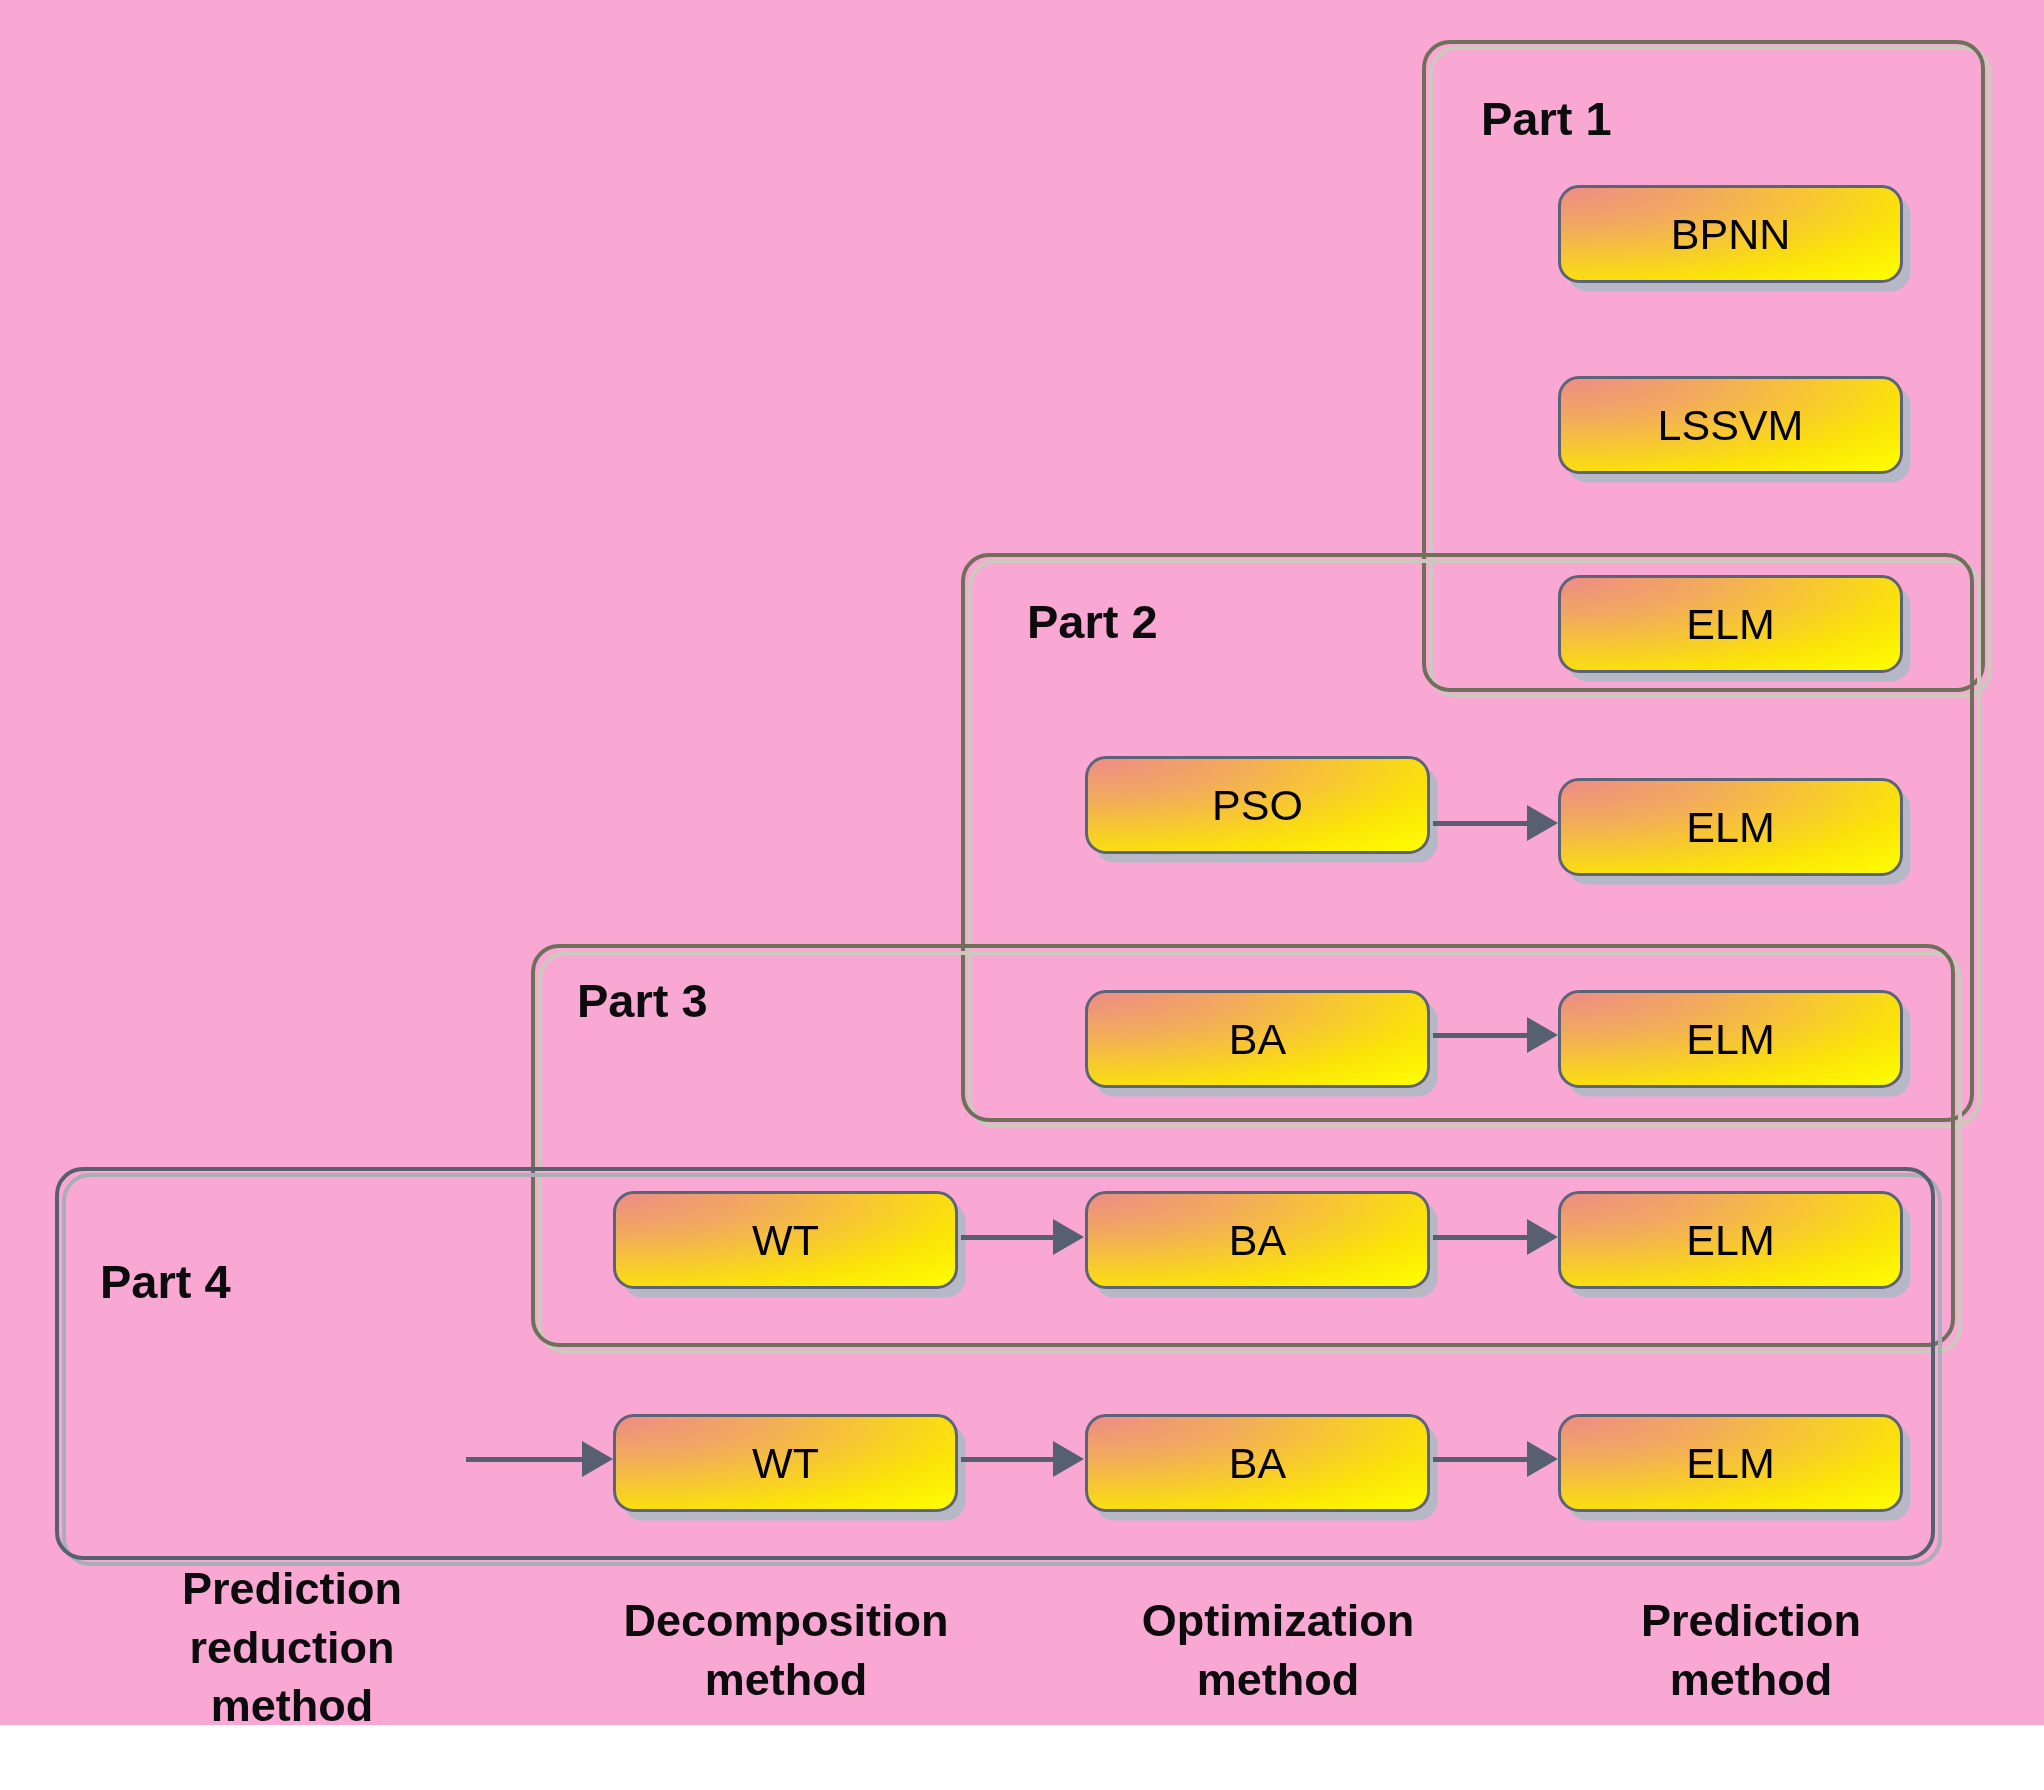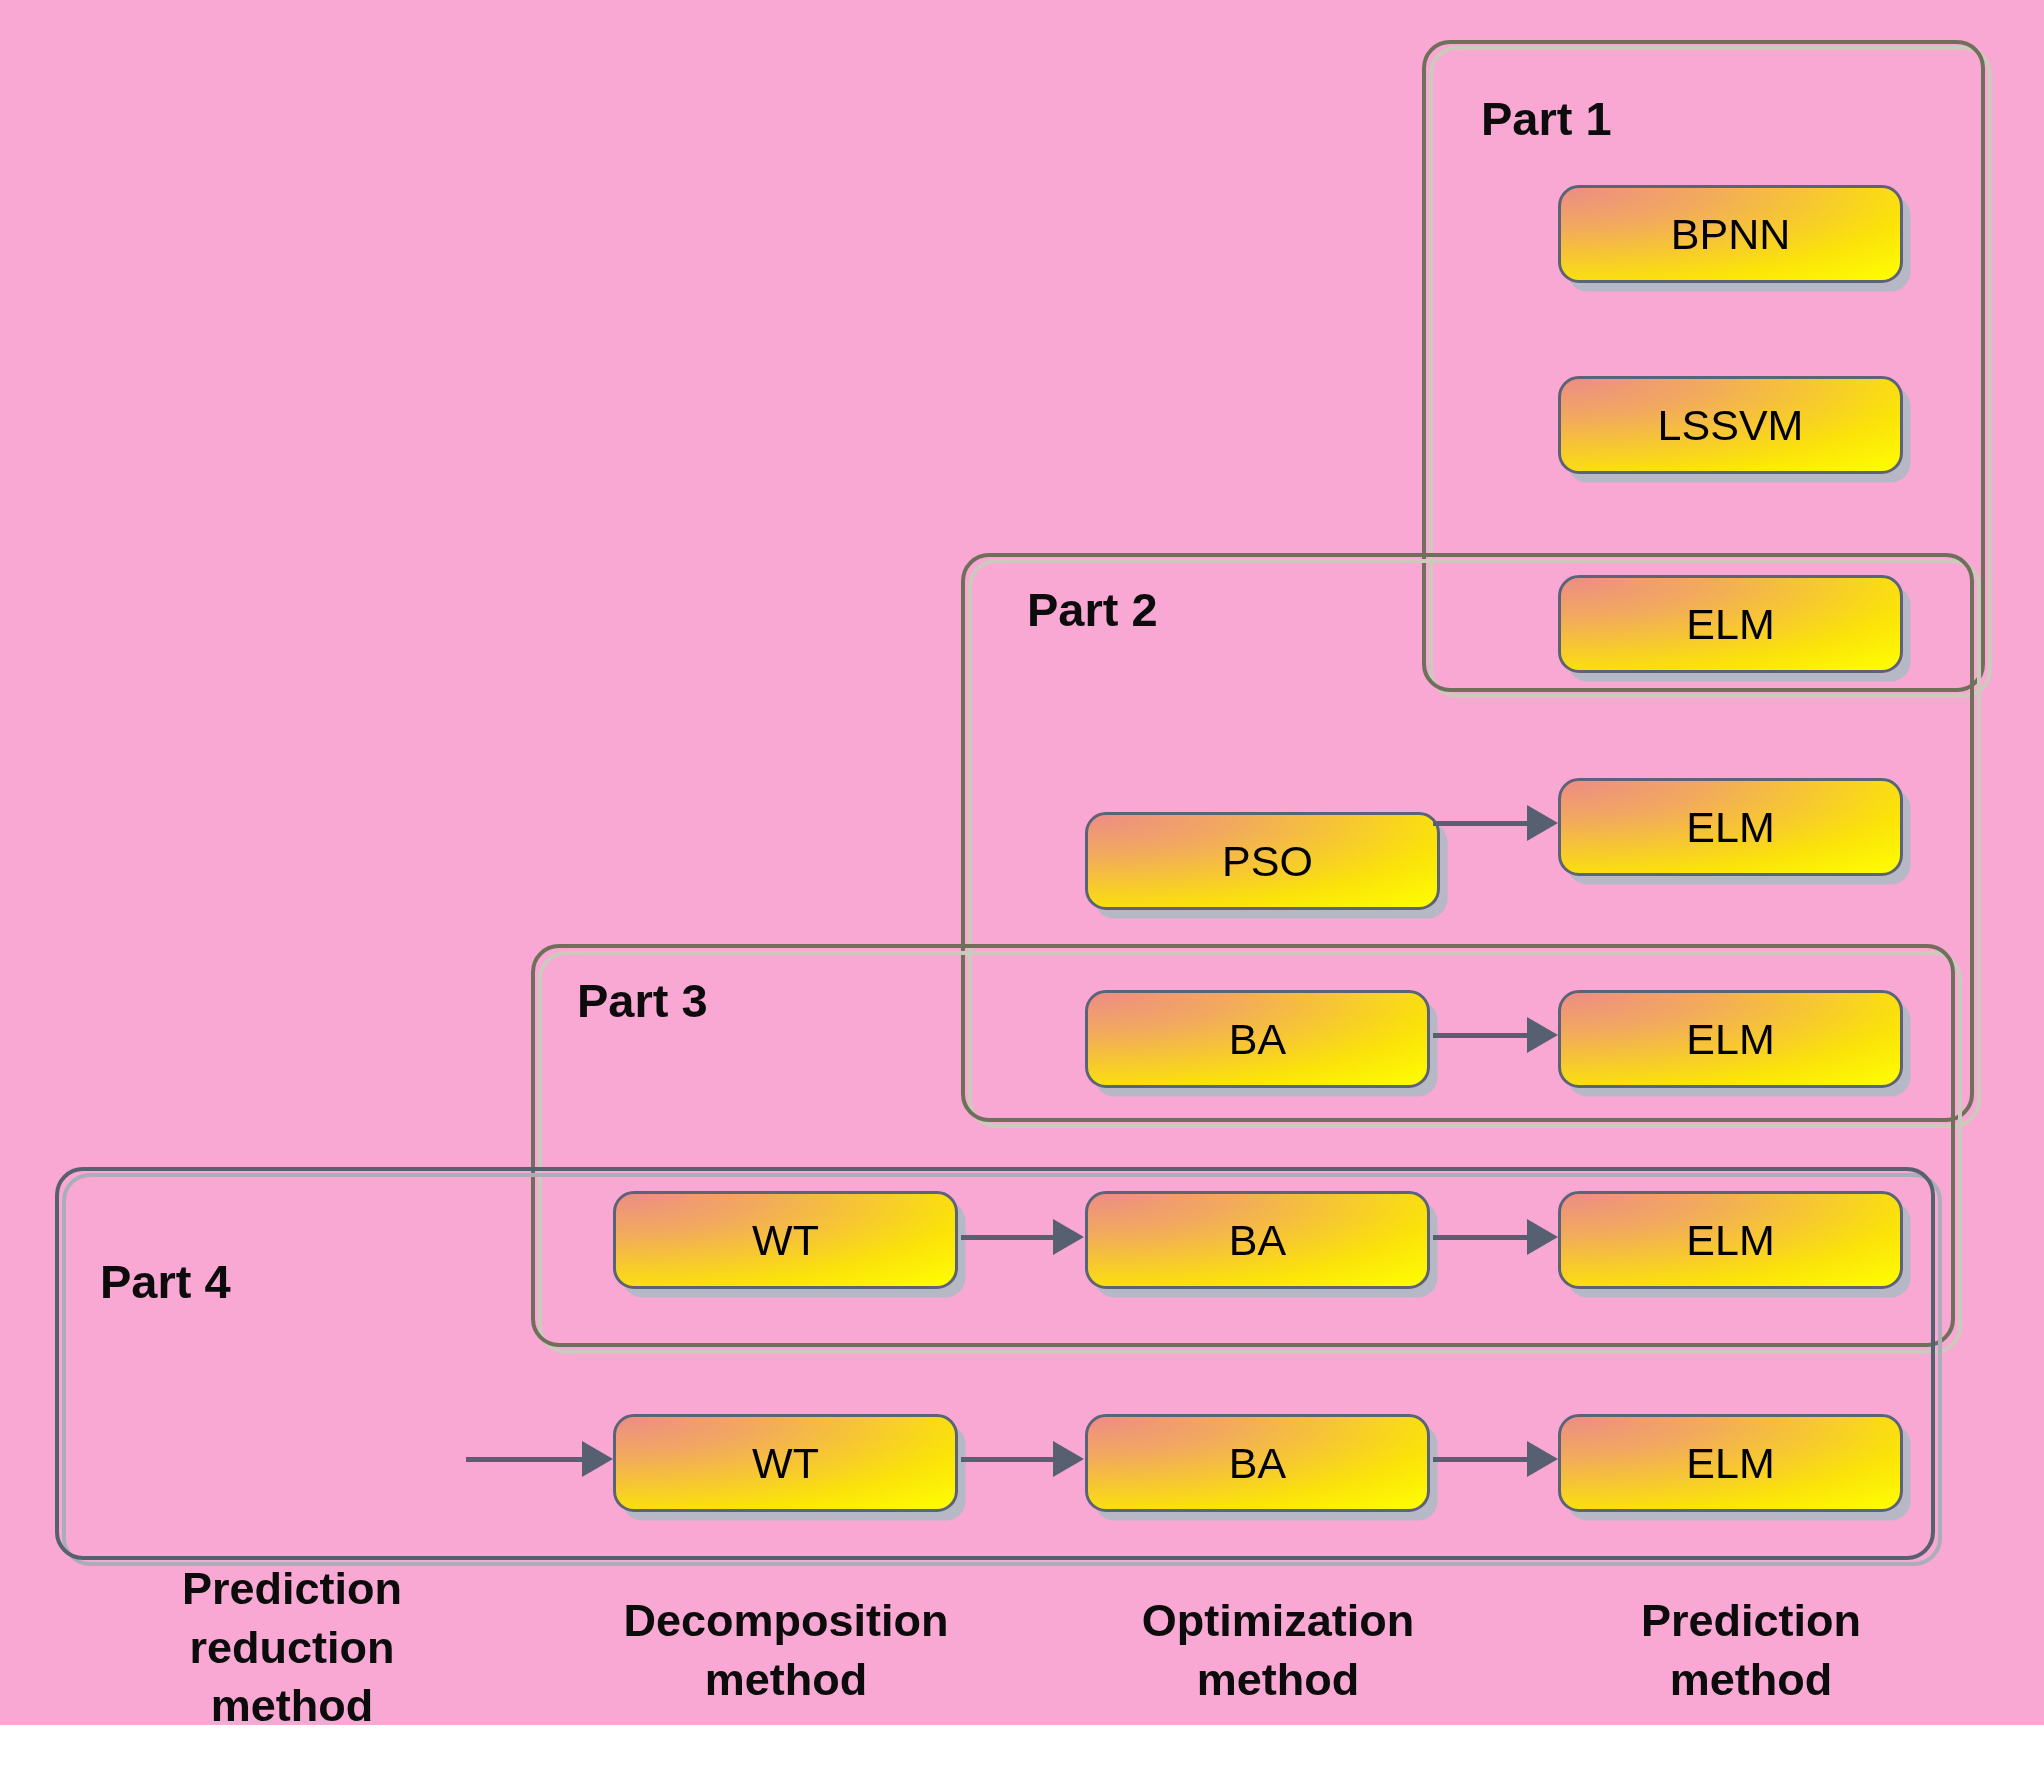--- a/index.html
+++ b/index.html
@@ -67,29 +67,29 @@
   <div class="frame light olive" style="left:968px;top:559px;width:1005px;height:561px;"></div>
   <div class="frame dark olive" style="left:961px;top:553px;width:1005px;height:561px;"></div>
 
   <div class="frame light olive" style="left:538px;top:951px;width:1416px;height:395px;"></div>
   <div class="frame dark olive" style="left:531px;top:944px;width:1416px;height:395px;"></div>
 
   <div class="frame light slate" style="left:62px;top:1173px;width:1872px;height:385px;"></div>
   <div class="frame dark slate" style="left:55px;top:1167px;width:1872px;height:385px;"></div>
 
   <div class="part-label" style="left:1481px;top:91px;">Part 1</div>
-  <div class="part-label" style="left:1027px;top:582px;">Part 2</div>
+  <div class="part-label" style="left:1027px;top:594px;">Part 2</div>
   <div class="part-label" style="left:577px;top:973px;">Part 3</div>
   <div class="part-label" style="left:100px;top:1254px;">Part 4</div>
 
   <div class="node" style="left:1558px;top:185px;">BPNN</div>
   <div class="node" style="left:1558px;top:376px;">LSSVM</div>
   <div class="node" style="left:1558px;top:575px;">ELM</div>
 
-  <div class="node" style="left:1085px;top:812px;padding-left:10px;">PSO</div>
+  <div class="node" style="left:1085px;top:756px;">PSO</div>
   <div class="node" style="left:1558px;top:778px;">ELM</div>
 
   <div class="node" style="left:1085px;top:990px;">BA</div>
   <div class="node" style="left:1558px;top:990px;">ELM</div>
 
   <div class="node" style="left:613px;top:1191px;">WT</div>
   <div class="node" style="left:1085px;top:1191px;">BA</div>
   <div class="node" style="left:1558px;top:1191px;">ELM</div>
 
   <div class="node" style="left:613px;top:1414px;">WT</div>

